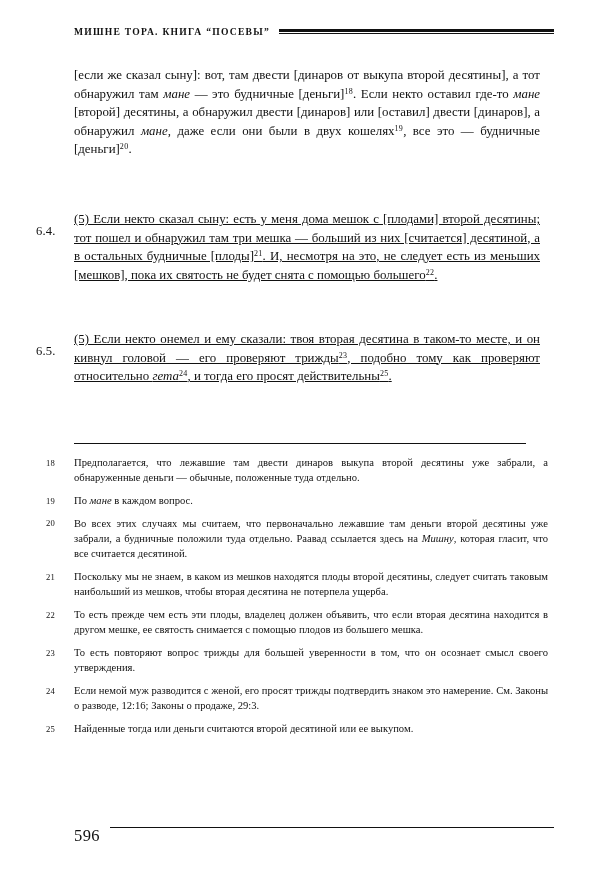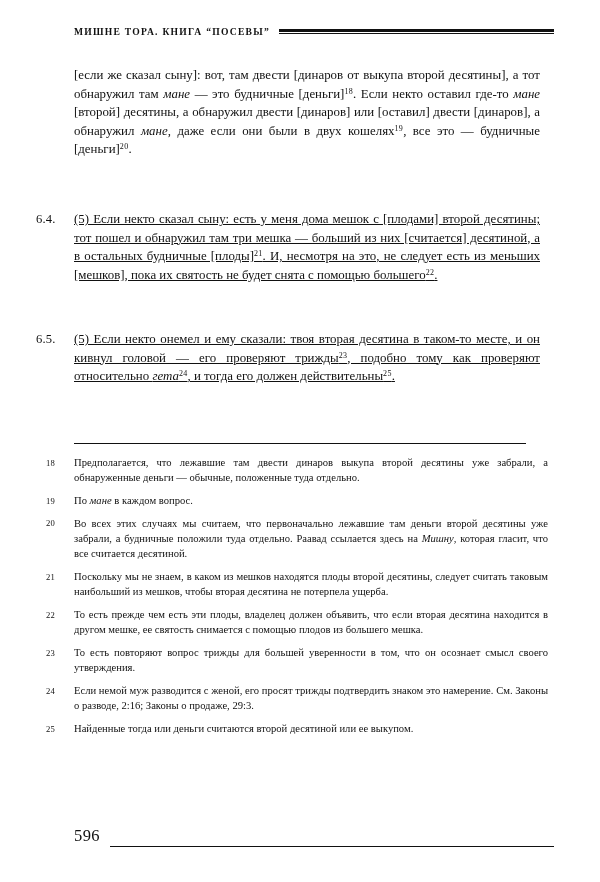--- a/index.html
+++ b/index.html
@@ -79,21 +79,21 @@
     position: absolute;
     left: 36px;
     right: 60px;
   }
   .sec-6-4 { top: 210px; }
   .sec-6-5 { top: 330px; }
 
   .numbered .secnum {
     position: absolute;
     left: 0;
-    top: 0;
+    top: 12px;
     width: 34px;
     font-size: 12.6px;
     line-height: 18.55px;
     text-align: left;
     letter-spacing: 0.2px;
   }
   .numbered .sectext {
     margin-left: 38px;
     text-align: justify;
     text-justify: inter-word;
@@ -146,21 +146,21 @@
   }
   .fn .fn-text { display: block; }
 
   
   .folio {
     position: absolute;
     left: 74px;
     bottom: 36px;
     right: 46px;
     display: flex;
-    align-items: flex-end;
+    align-items: flex-start;
     gap: 10px;
   }
   .folio-num {
     font-size: 16.5px;
     letter-spacing: 0.4px;
   }
   .folio-rule {
     flex: 1 1 auto;
     height: 1.4px;
     background: #111;
@@ -180,21 +180,21 @@
 
   <div class="body-block para-cont"><span>[если же сказал сыну]: вот, там двести [динаров от выкупа второй десятины], а тот обнаружил там </span><i>мане</i><span> — это будничные [деньги]</span><sup>18</sup><span>. Если некто оставил где-то </span><i>мане</i><span> [второй] десятины, а обнаружил двести [динаров] или [оставил] двести [динаров], а обнаружил </span><i>мане</i><span>, даже если они были в двух кошелях</span><sup>19</sup><span>, все это — будничные [деньги]</span><sup>20</sup><span>.</span></div>
 
   <div class="numbered sec-6-4">
     <div class="secnum">6.4.</div>
     <div class="sectext"><span>(5) Если некто сказал сыну: есть у меня дома мешок с [плодами] второй десятины; тот пошел и обнаружил там три мешка — больший из них [считается] десятиной, а в остальных будничные [плоды]</span><sup>21</sup><span>. И, несмотря на это, не следует есть из меньших [мешков], пока их святость не будет снята с помощью большего</span><sup>22</sup><span>.</span></div>
   </div>
 
   <div class="numbered sec-6-5">
     <div class="secnum">6.5.</div>
-    <div class="sectext"><span>(5) Если некто онемел и ему сказали: твоя вторая десятина в таком-то месте, и он кивнул головой — его проверяют трижды</span><sup>23</sup><span>, подобно тому как проверяют относительно </span><i>гета</i><sup>24</sup><span>, и тогда его должен действительны</span><sup>25</sup><span>.</span></div>
+    <div class="sectext"><span>(5) Если некто онемел и ему сказали: твоя вторая десятина в таком-то месте, и он кивнул головой — его проверяют трижды</span><sup>23</sup><span>, подобно тому как проверяют относительно </span><i>гета</i><sup>24</sup><span>, и тогда его просят действительны</span><sup>25</sup><span>.</span></div>
   </div>
 
   <div class="fn-rule"></div>
 
   <div class="footnotes">
     <div class="fn">
       <span class="fn-num">18</span>
       <span class="fn-text"><span>Предполагается, что лежавшие там двести динаров выкупа второй десятины уже забрали, а обнаруженные деньги — обычные, положенные туда отдельно.</span></span>
     </div>
     <div class="fn">
@@ -212,21 +212,21 @@
     <div class="fn">
       <span class="fn-num">22</span>
       <span class="fn-text"><span>То есть прежде чем есть эти плоды, владелец должен объявить, что если вторая десятина находится в другом мешке, ее святость снимается с помощью плодов из большего мешка.</span></span>
     </div>
     <div class="fn">
       <span class="fn-num">23</span>
       <span class="fn-text"><span>То есть повторяют вопрос трижды для большей уверенности в том, что он осознает смысл своего утверждения.</span></span>
     </div>
     <div class="fn">
       <span class="fn-num">24</span>
-      <span class="fn-text"><span>Если немой муж разводится с женой, его просят трижды подтвердить знаком это намерение. См. Законы о разводе, 2:16; Законы о продаже, 29:3.</span></span>
+      <span class="fn-text"><span>Если немой муж разводится с женой, его просят трижды подтвердить знаком это намерение. См. Законы о разводе, 12:16; Законы о продаже, 29:3.</span></span>
     </div>
     <div class="fn">
       <span class="fn-num">25</span>
       <span class="fn-text"><span>Найденные тогда или деньги считаются второй десятиной или ее выкупом.</span></span>
     </div>
   </div>
 
   <div class="folio">
     <div class="folio-num">596</div>
     <div class="folio-rule"></div>

